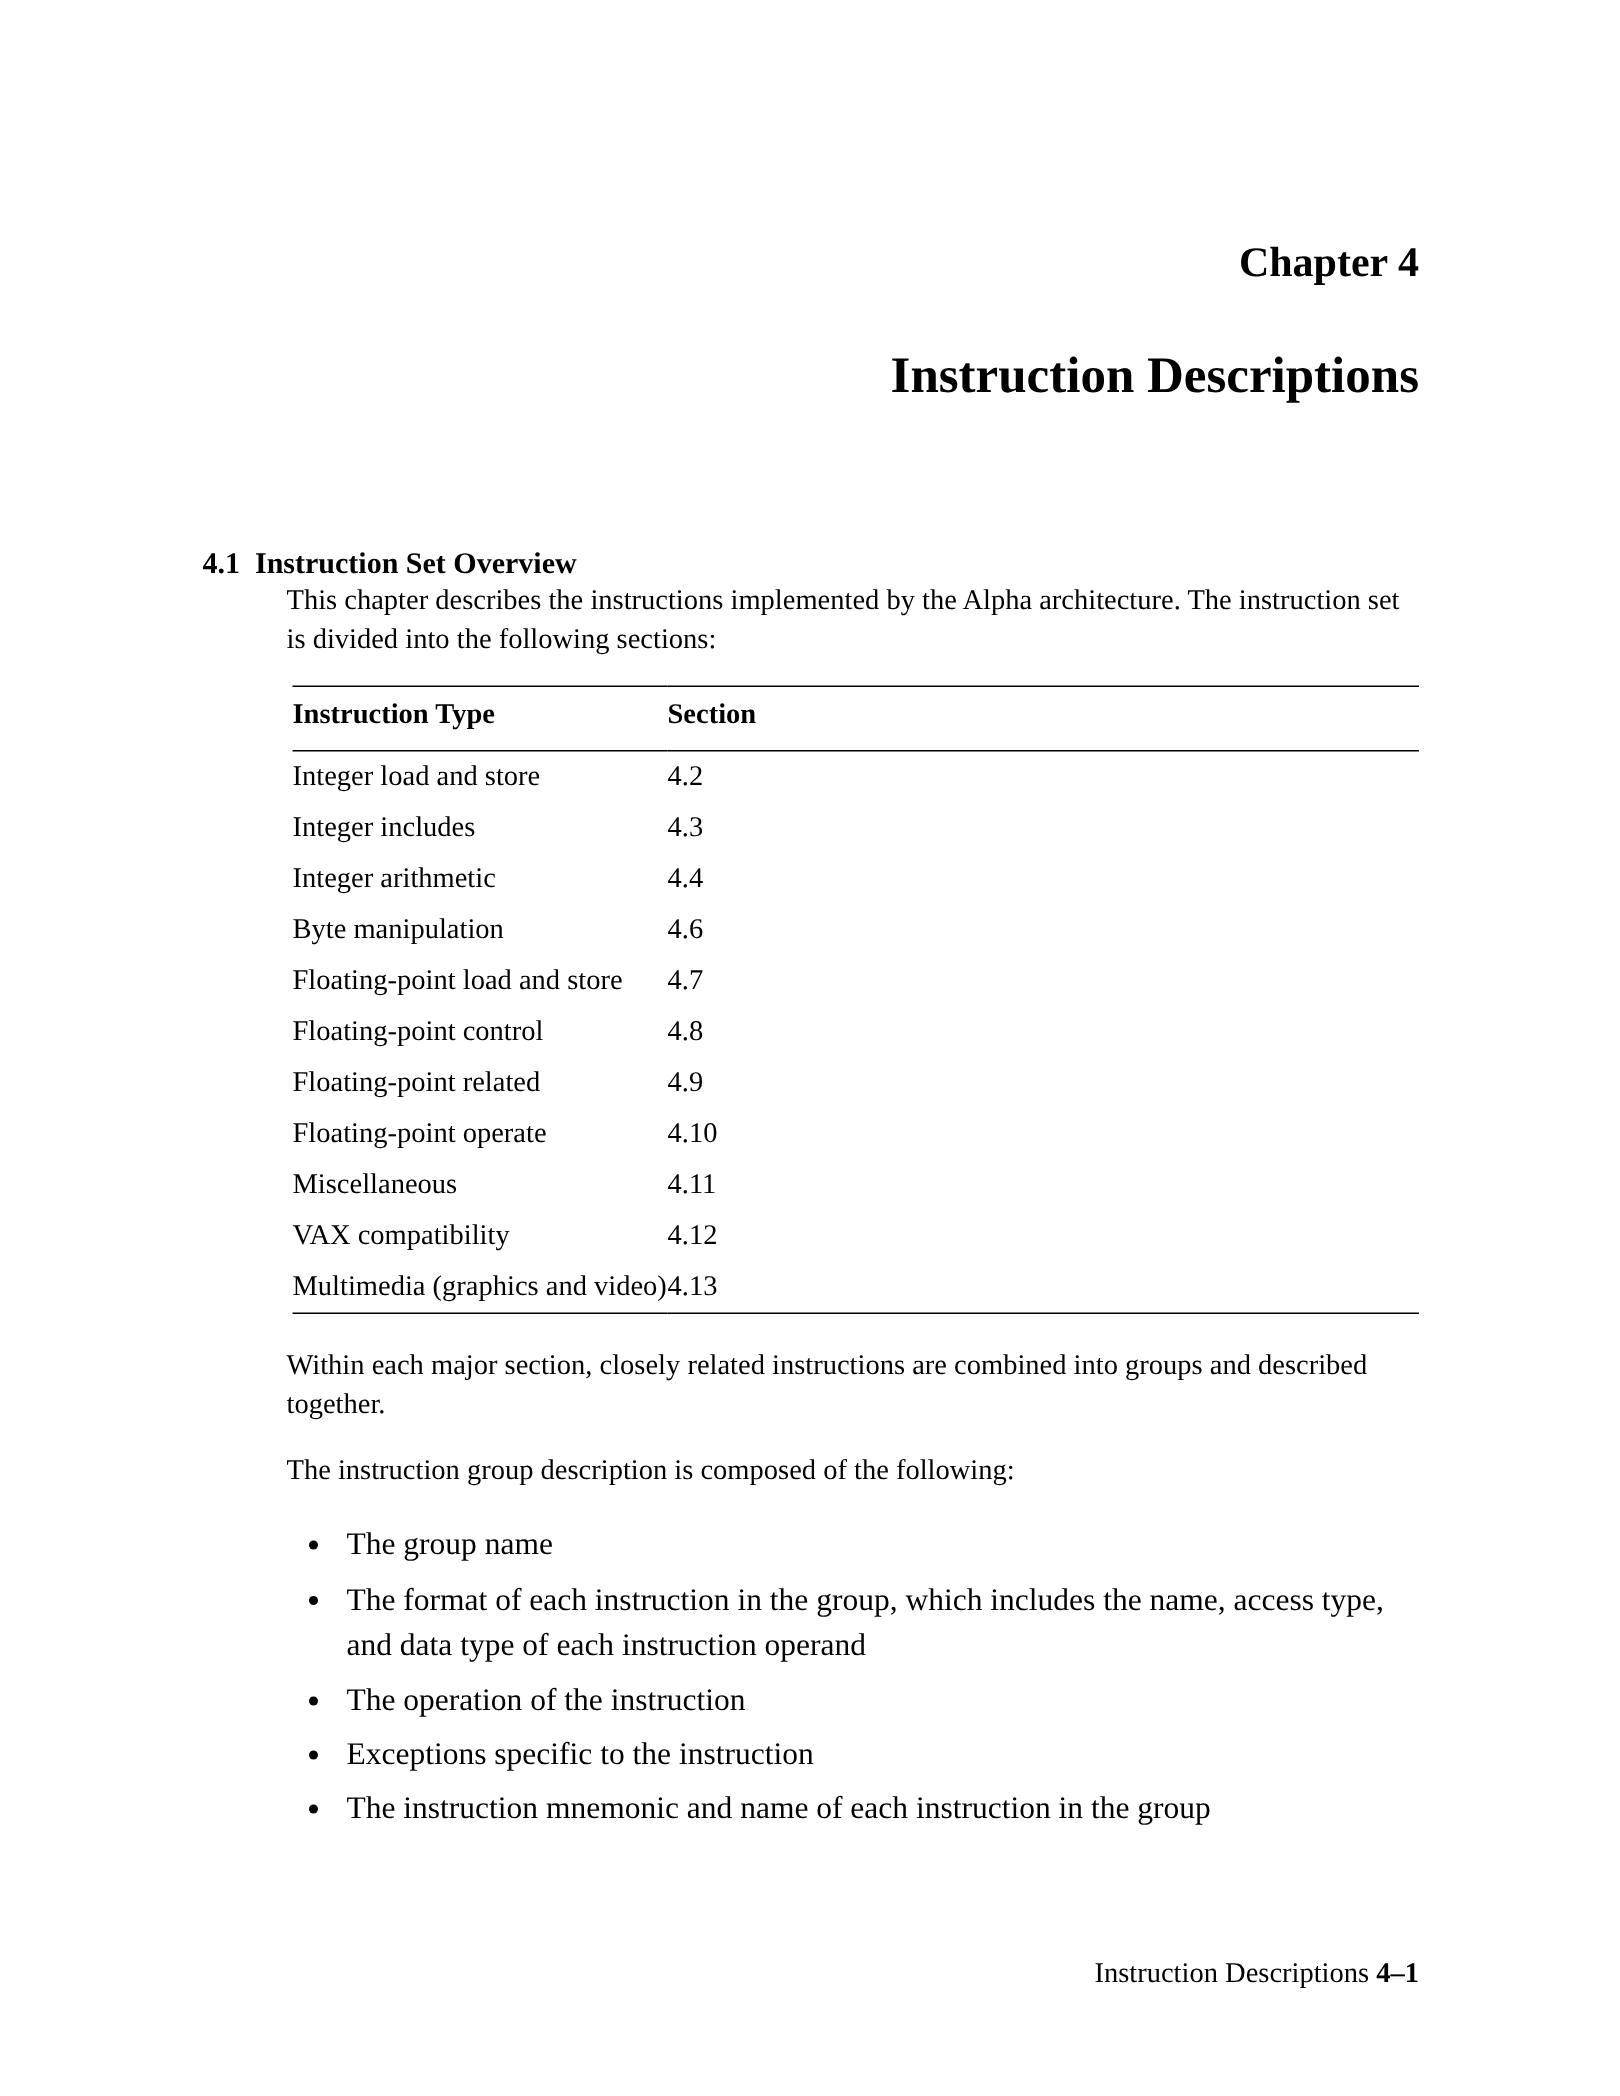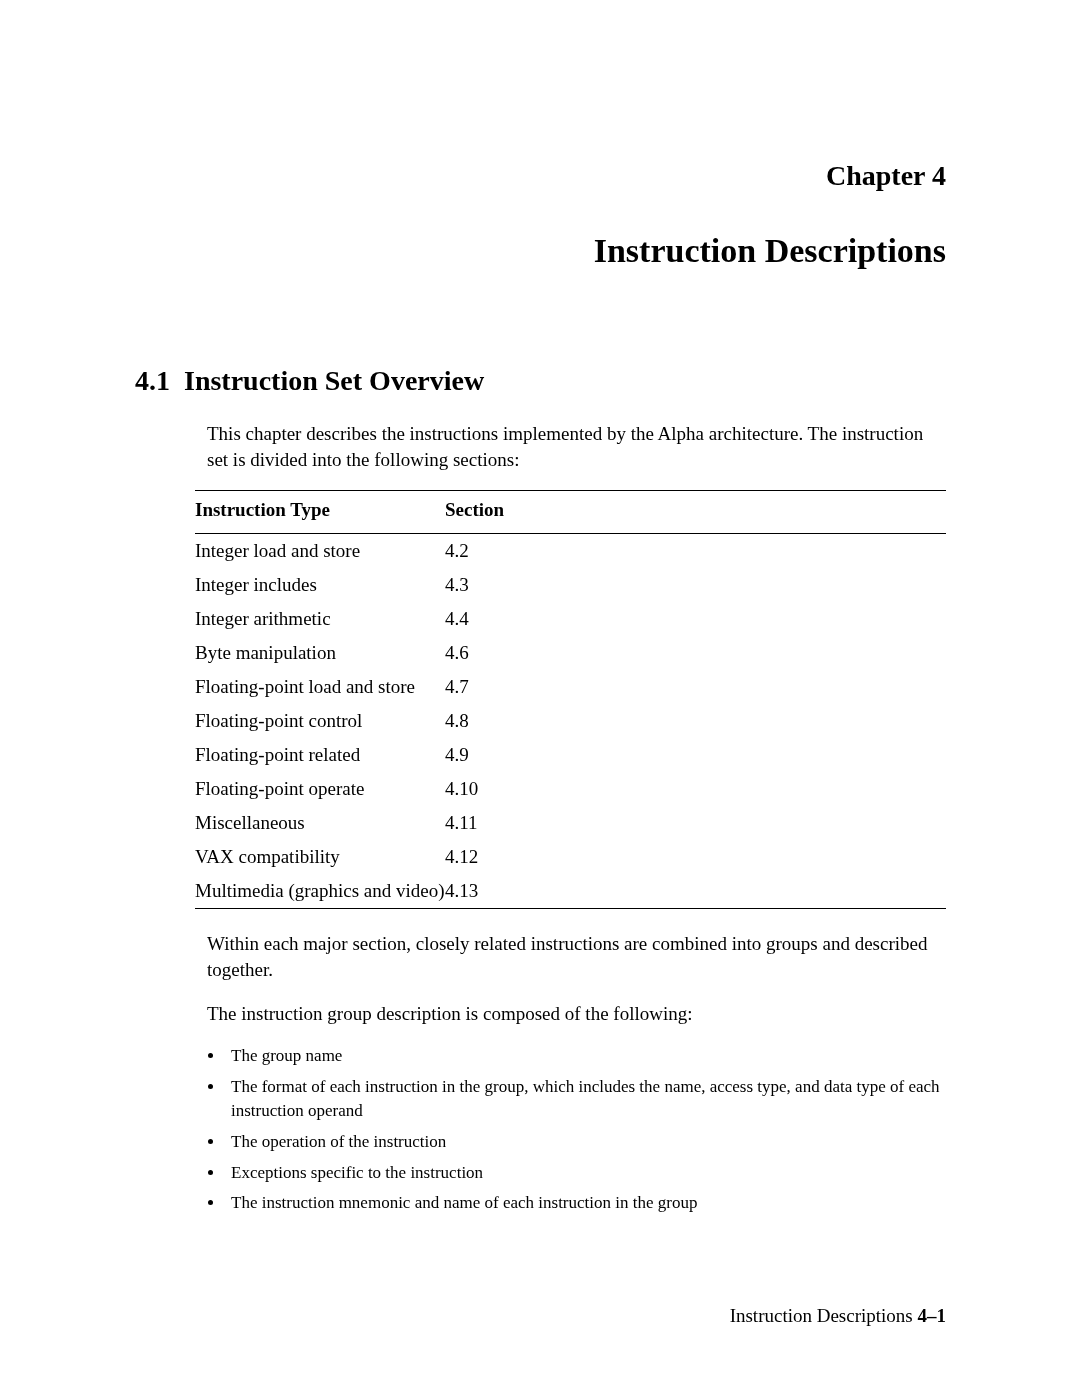--- a/index.html
+++ b/index.html
@@ -22,29 +22,28 @@
     font-weight: bold;
     margin-bottom: 40px;
   }
   .chapter-title {
     text-align: right;
     font-size: 34px;
     font-weight: bold;
     margin-bottom: 95px;
   }
   .section-heading {
-    font-size: 28px;
+    font-size: 20px;
     font-weight: bold;
-    margin-bottom: 24px;
     margin-left: 0;
   }
   .body-text {
     font-size: 19px;
     line-height: 1.35;
-    margin-left: 72px;
+    margin-left: 56px;
     margin-bottom: 18px;
   }
   .table-wrap {
     margin-left: 60px;
     margin-bottom: 22px;
   }
   table {
     border-collapse: collapse;
     width: 100%;
   }
@@ -61,21 +60,21 @@
     padding: 6px 0;
   }
   tbody tr:last-child td {
     border-bottom: 1.5px solid #000;
   }
   th.col-type, td.col-type { width: 250px; }
   th.col-section, td.col-section { padding-left: 0; }
   ul.desc-list {
     margin-left: 90px;
     padding-left: 0;
-    font-size: 17px;
+    font-size: 21px;
     line-height: 1.45;
   }
   ul.desc-list li {
     margin-bottom: 6px;
     padding-left: 6px;
   }
   .footer {
     position: absolute;
     bottom: 70px;
     right: 130px;

